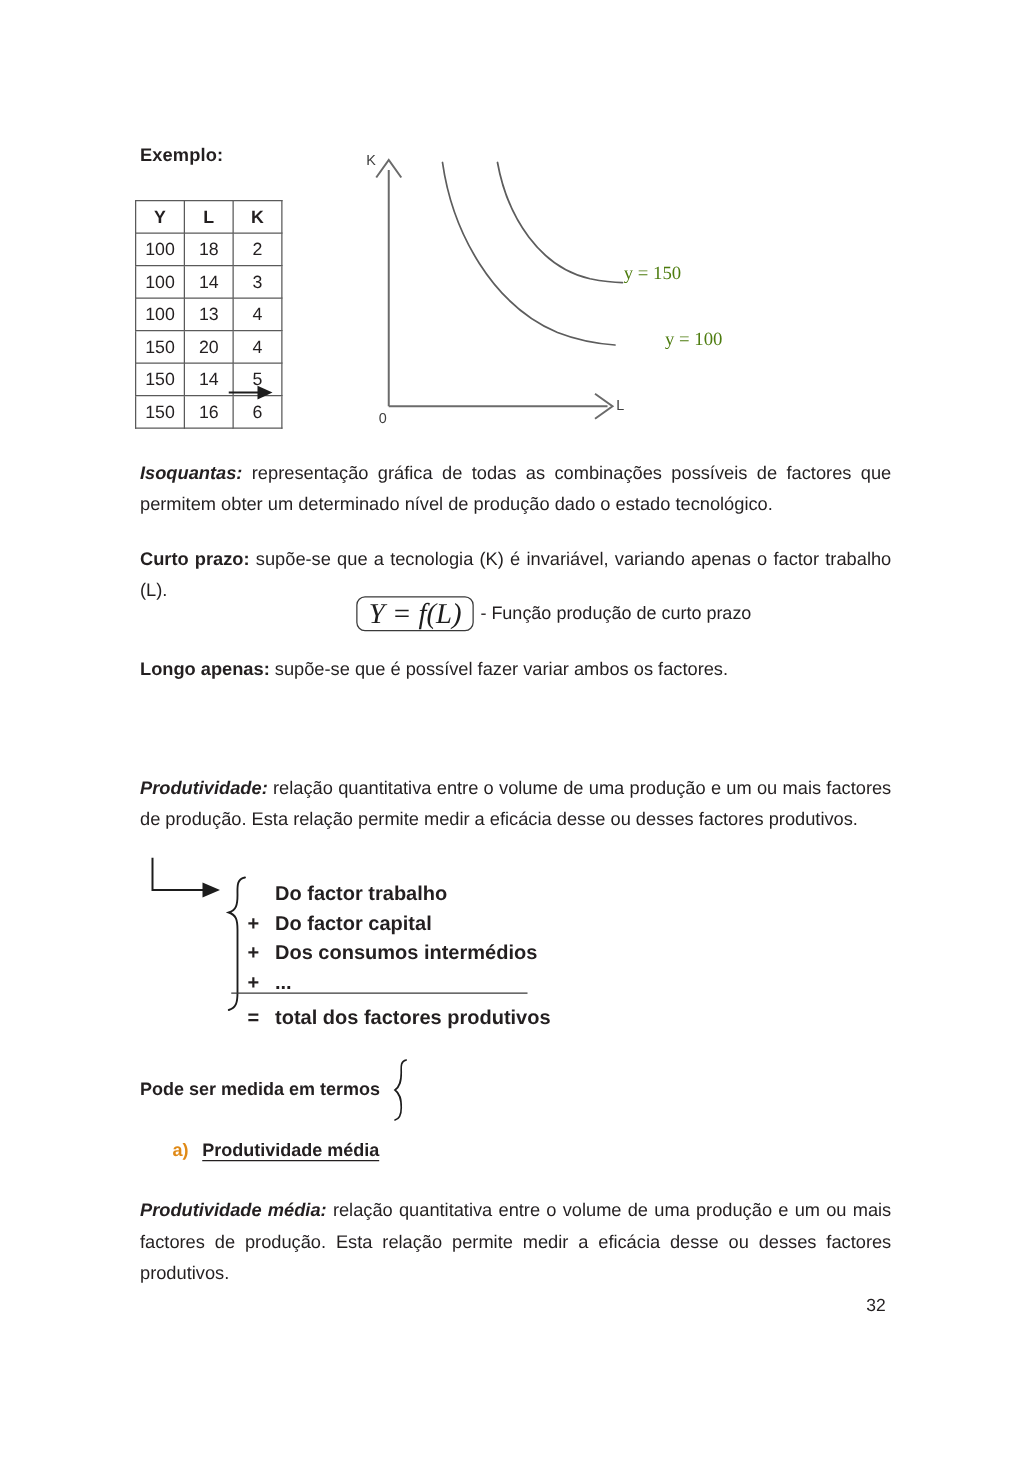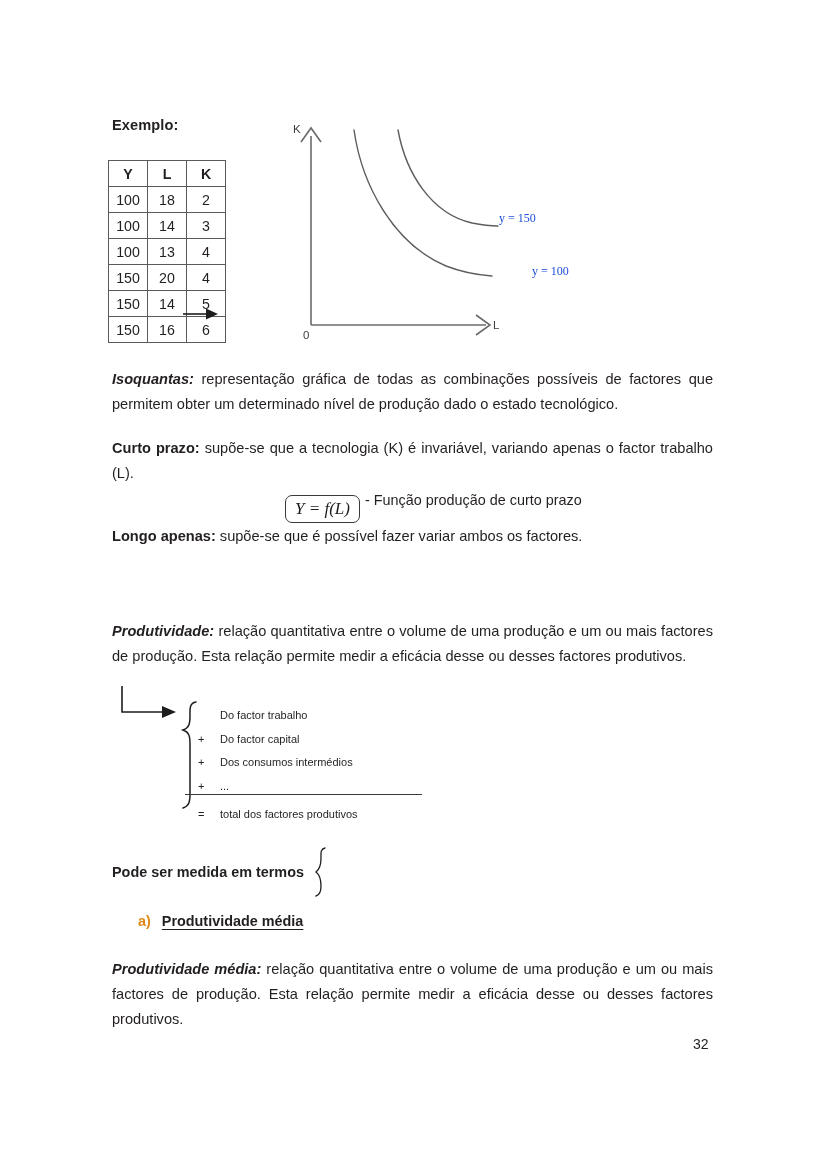--- a/index.html
+++ b/index.html
@@ -83,22 +83,22 @@
   #isoquant-chart svg { display: block; }
 
   .chart-axis-label {
     position: absolute;
     font-size: 11.5px;
     color: #3f3f3f;
     font-family: "Liberation Sans", sans-serif;
   }
   .curve-label {
     position: absolute;
-    font-size: 12px;
-    color: #1d4ed8;
+    font-size: 15px;
+    color: #4d7c0f;
     font-family: "Liberation Serif", serif;
     white-space: nowrap;
   }
 
   #legend-text {
     position: absolute;
     left: 558px;
     top: 207px;
     width: 130px;
     font-size: 14.4px;
@@ -113,25 +113,24 @@
     display: flex;
     align-items: center;
     gap: 5px;
   }
   .formula-box {
     border: 1.3px solid #3a3a3a;
     border-radius: 7px;
     padding: 2px 9px 3px 9px;
     font-family: "Liberation Serif", serif;
     font-style: italic;
-    font-size: 17px;
+    font-size: 23px;
     line-height: 21px;
     color: #1d1d1d;
     white-space: nowrap;
-    margin-top: 18px;
   }
   .formula-caption {
     font-size: 14.4px;
     color: #231f20;
     white-space: nowrap;
   }
 
   
   #factor-block {
     position: absolute;
@@ -151,22 +150,22 @@
     position: absolute;
     left: 62px;
     top: 14px;
     width: 20px;
     height: 110px;
   }
   .factor-list {
     position: absolute;
     left: 80px;
     top: 18px;
-    font-size: 11px;
-    font-weight: normal;
+    font-size: 16px;
+    font-weight: bold;
     line-height: 23.5px;
     color: #231f20;
   }
   .factor-line {
     display: flex;
     align-items: baseline;
     height: 23.5px;
   }
   .factor-op {
     display: inline-block;

